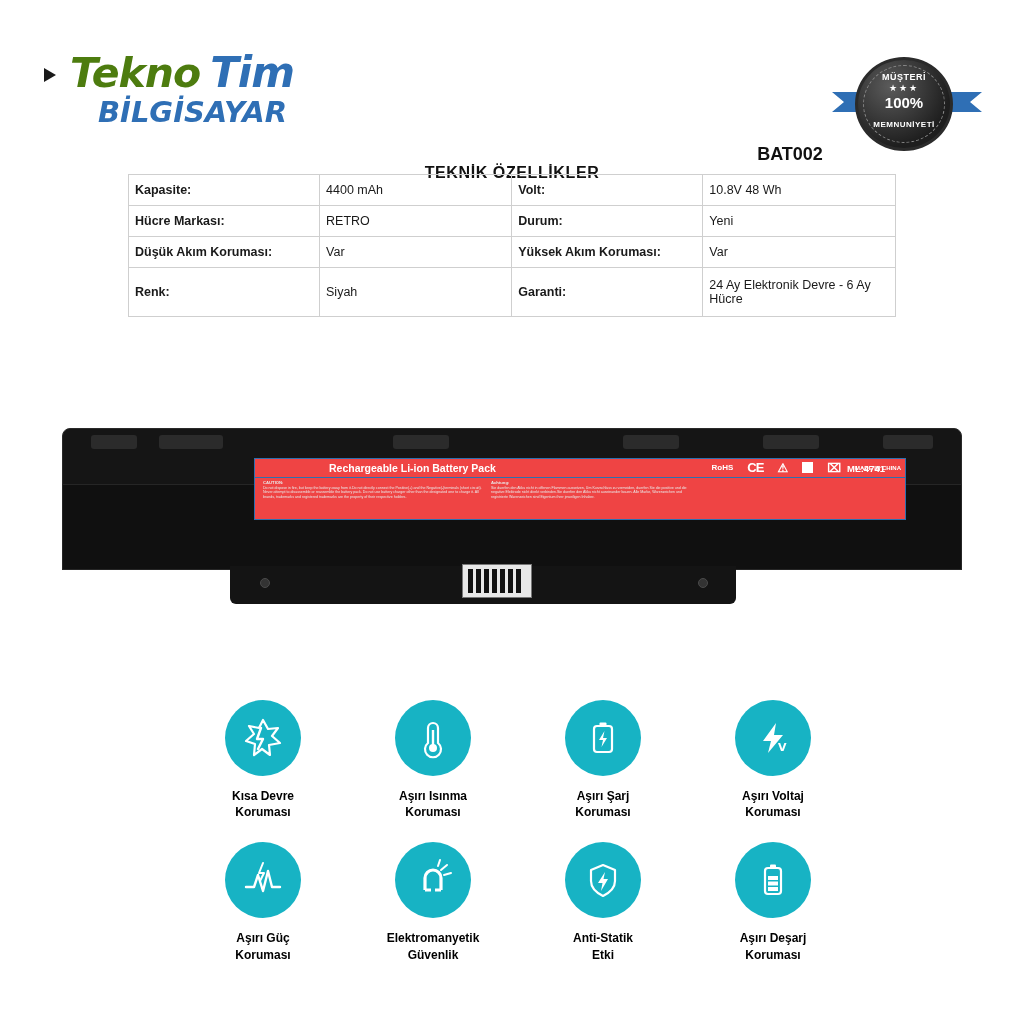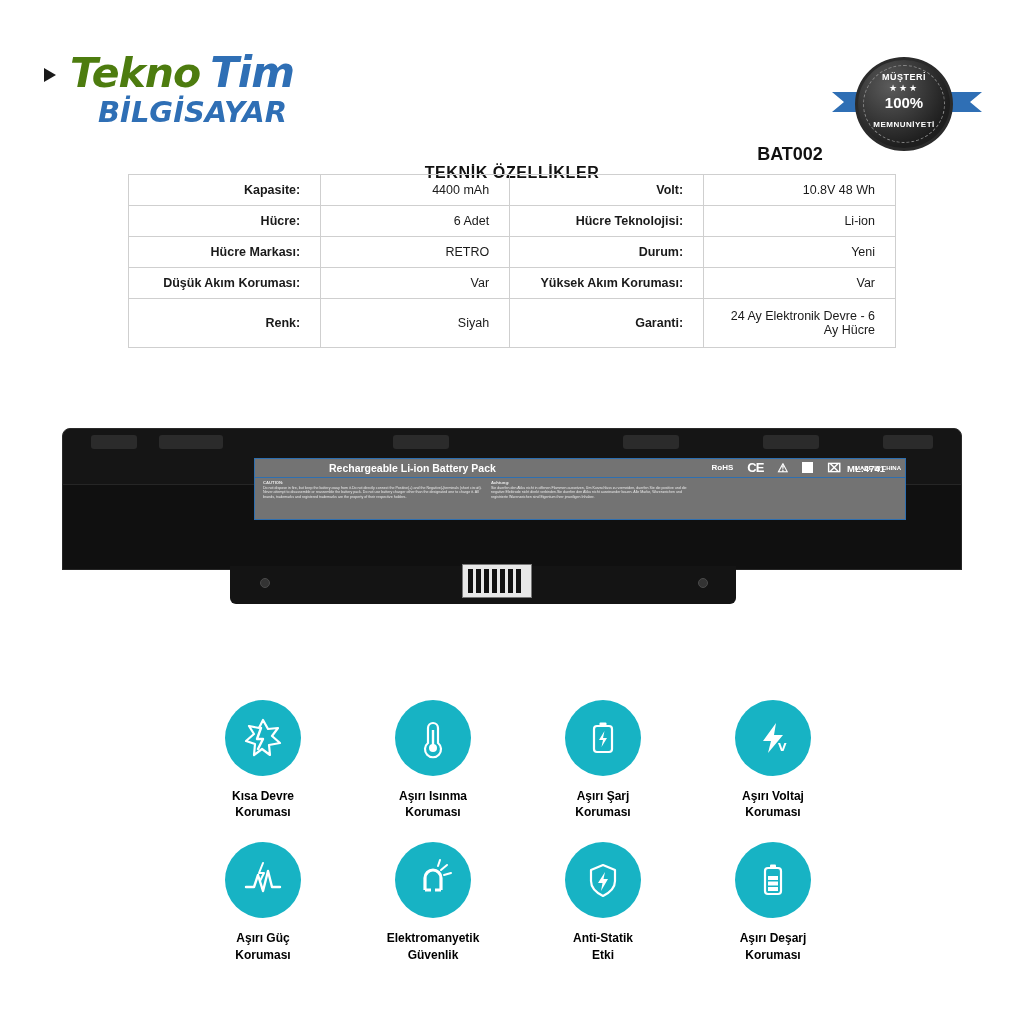--- a/index.html
+++ b/index.html
@@ -160,22 +160,22 @@
     position: absolute;
     top: 174px;
     left: 128px;
     width: 768px;
     border-collapse: collapse;
     font-size: 12.5px;
   }
   table.spec td {
     border: 1px solid #cfcfcf;
     height: 26px;
-    padding: 2px 20px;
-    text-align: right;
+    padding: 2px 6px;
+    text-align: left;
     vertical-align: middle;
   }
   table.spec td.k {
     font-weight: bold;
     width: 183px;
   }
   table.spec td.v {
     width: 185px;
     font-weight: normal;
   }
@@ -227,21 +227,21 @@
     border-radius: 3px;
     top: 6px;
     height: 14px;
   }
   .bat-label {
     position: absolute;
     left: 192px;
     top: 30px;
     width: 652px;
     height: 62px;
-    background: #737373;
+    background: #ef4444;
     border: 1px solid #2e6fb0;
     box-sizing: border-box;
   }
   .bat-label-top {
     display: flex;
     align-items: center;
     height: 19px;
     border-bottom: 1px solid #2e6fb0;
     padding: 0 6px;
     box-sizing: border-box;
@@ -388,26 +388,20 @@
 <div class="spec-title">TEKNİK ÖZELLİKLER</div>
 <div class="model-code">BAT002</div>
 
 <table class="spec">
   <tbody>
     <tr>
       <td class="k">Kapasite:</td>
       <td class="v">4400 mAh</td>
       <td class="k">Volt:</td>
       <td class="v">10.8V 48 Wh</td>
-    </tr>
-    <tr>
-      <td class="k">Hücre:</td>
-      <td class="v">6 Adet</td>
-      <td class="k">Hücre Teknolojisi:</td>
-      <td class="v">Li-ion</td>
     </tr>
     <tr>
       <td class="k">Hücre Markası:</td>
       <td class="v">RETRO</td>
       <td class="k">Durum:</td>
       <td class="v">Yeni</td>
     </tr>
     <tr>
       <td class="k">Düşük Akım Koruması:</td>
       <td class="v">Var</td>

